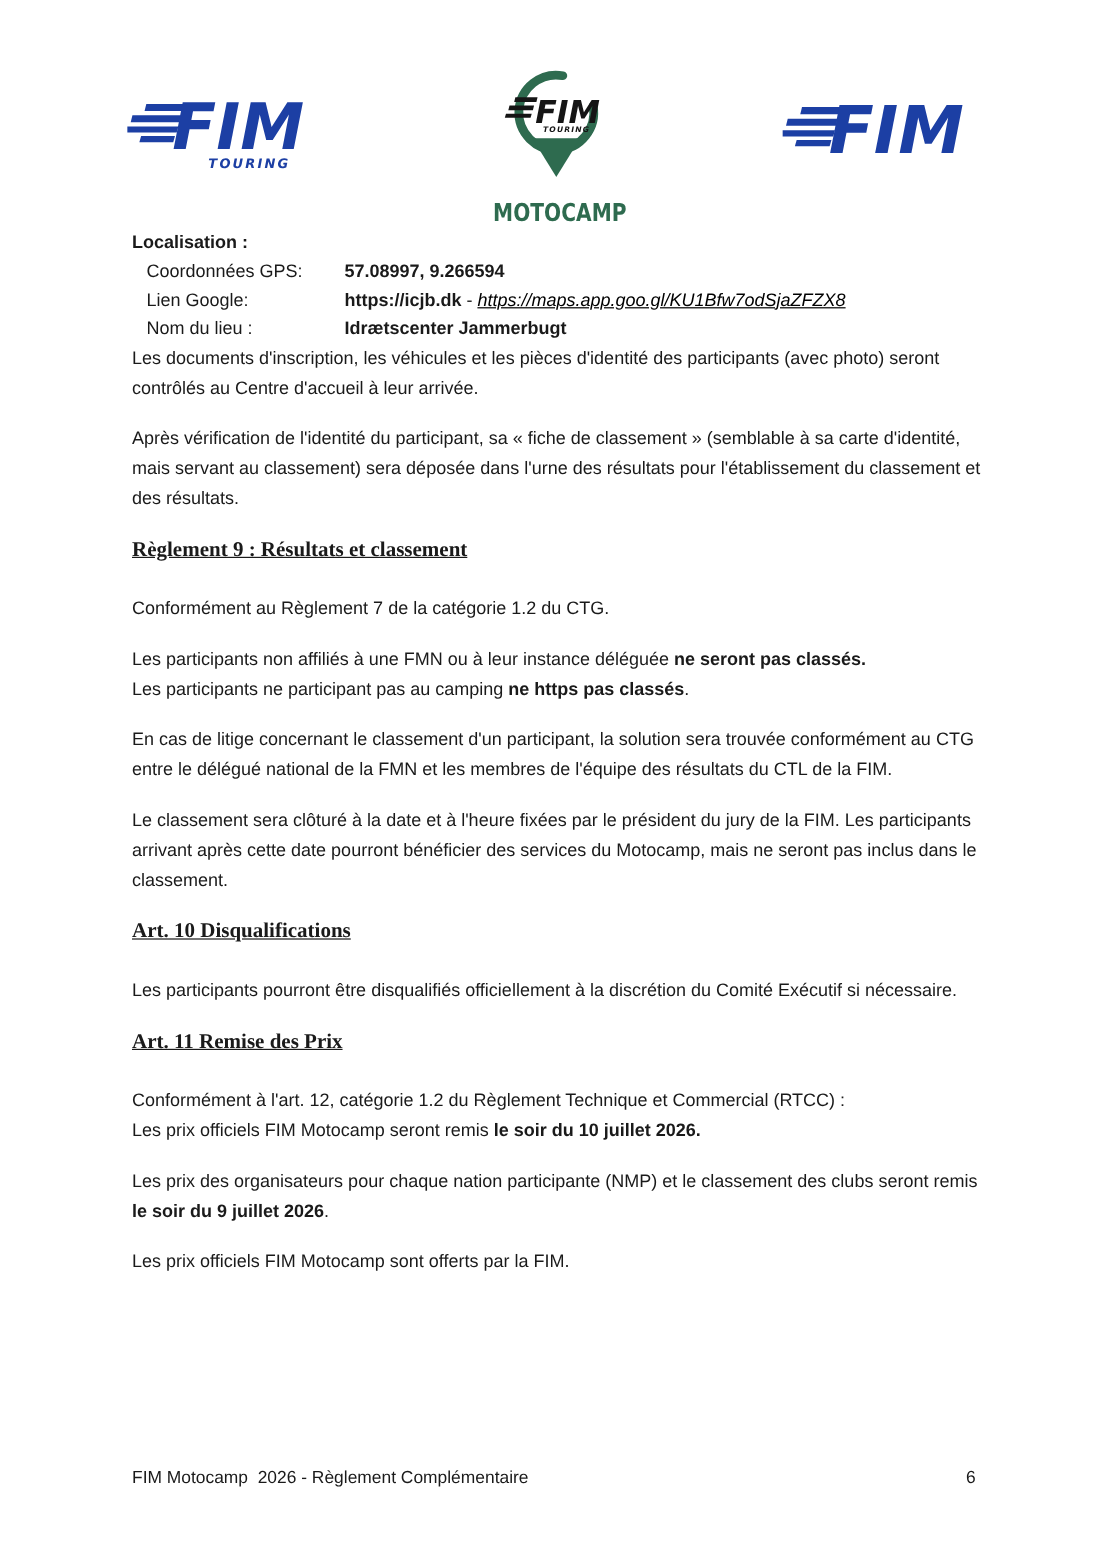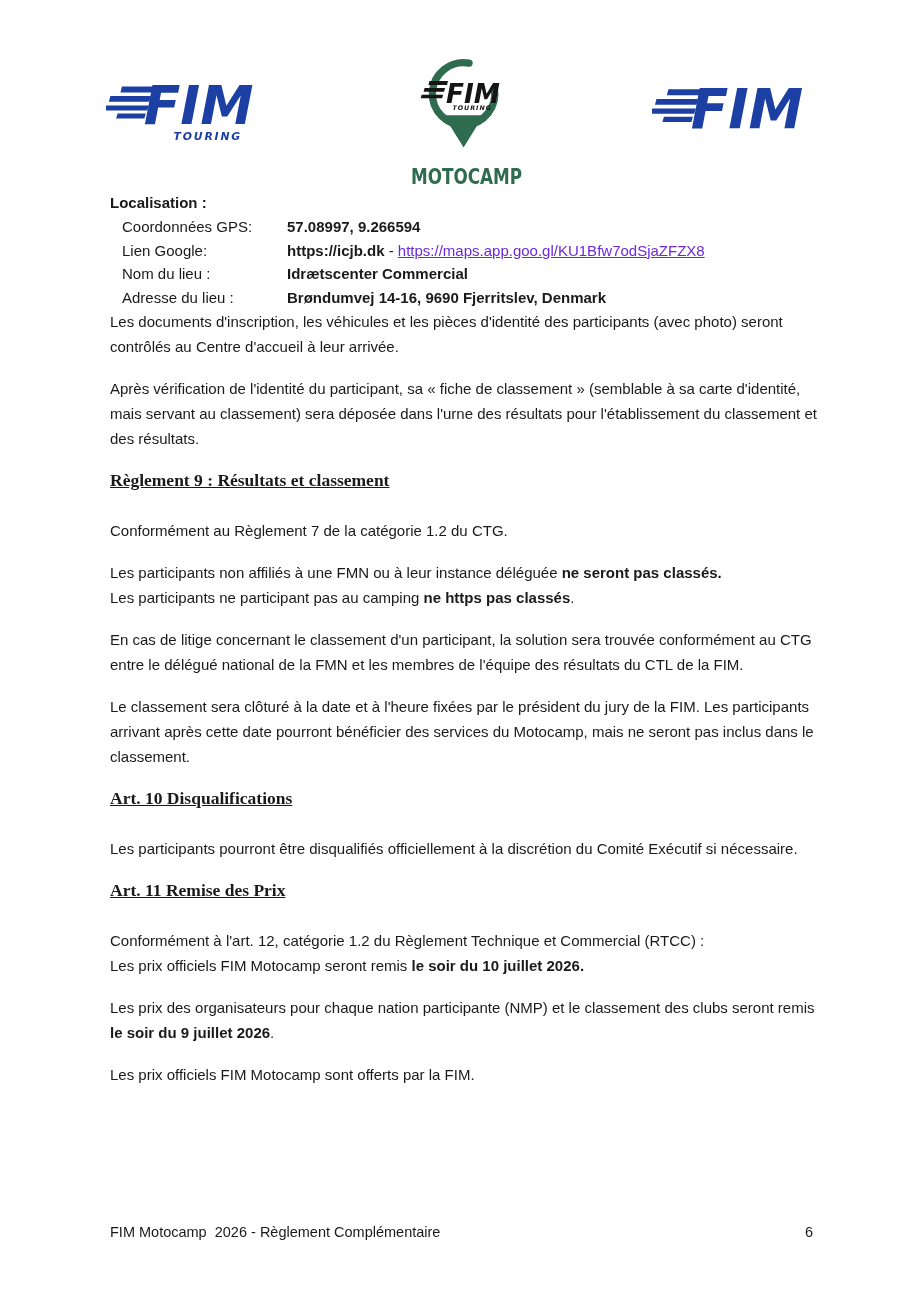--- a/index.html
+++ b/index.html
@@ -27,21 +27,21 @@
   .loc-label { width:165px; padding-left:12px; flex:none; font-weight:normal; }
   .loc-value { font-weight:normal;margin-left:12px; }
 
   .doc-body { }
   p.para { margin:0 0 17px 0; }
   h2.heading {
     font-size:17.5px; line-height:24px; font-weight:bold;
     text-decoration:underline; margin:17px 0 26px 0;font-family:Liberation Serif, serif;
   }
   .b { font-weight:bold; }
-  a.link { color:#6d28d9; text-decoration:underline; cursor:pointer; }
+  a.link { color:#000000; text-decoration:underline; cursor:pointer;font-style:italic; }
 
   
   .footer {
     position:absolute; left:110px; right:106px; top:1222px;
     display:flex; justify-content:space-between; align-items:flex-end;
     font-size:14.5px; line-height:20px; white-space:pre;
   }
 </style>
 </head>
 <body>
@@ -92,25 +92,21 @@
           <div class="loc-row">
             <span class="loc-label">Coordonnées GPS:</span>
             <span class="loc-value"><span class="b">57.08997, 9.266594</span></span>
           </div>
           <div class="loc-row">
             <span class="loc-label">Lien Google:</span>
             <span class="loc-value"><span class="b">https://icjb.dk</span><span> - </span><a href="#" class="link">https://maps.app.goo.gl/KU1Bfw7odSjaZFZX8</a></span>
           </div>
           <div class="loc-row">
             <span class="loc-label">Nom du lieu :</span>
-            <span class="loc-value"><span class="b">Idrætscenter Commercial</span></span>
-          </div>
-          <div class="loc-row">
-            <span class="loc-label">Adresse du lieu :</span>
-            <span class="loc-value"><span class="b">Brøndumvej 14-16, 9690 Fjerritslev, Denmark</span></span>
+            <span class="loc-value"><span class="b">Idrætscenter Jammerbugt</span></span>
           </div>
         </div>
     </section>
     <div class="doc-body">
         <p class="para"><span>Les documents d'inscription, les véhicules et les pièces d'identité des participants (avec photo) seront contrôlés au Centre d'accueil à leur arrivée.</span></p>
         <p class="para"><span>Après vérification de l'identité du participant, sa « fiche de classement » (semblable à sa carte d'identité, mais servant au classement) sera déposée dans l'urne des résultats pour l'établissement du classement et des résultats.</span></p>
         <h2 class="heading"><span>Règlement 9 : Résultats et classement</span></h2>
         <p class="para"><span>Conformément au Règlement 7 de la catégorie 1.2 du CTG.</span></p>
         <p class="para"><span>Les participants non affiliés à une FMN ou à leur instance déléguée </span><span class="b">ne seront pas classés.</span><br><span>Les participants ne participant pas au camping </span><span class="b">ne https pas classés</span><span>.</span></p>
         <p class="para"><span>En cas de litige concernant le classement d'un participant, la solution sera trouvée conformément au CTG entre le délégué national de la FMN et les membres de l'équipe des résultats du CTL de la FIM.</span></p>

